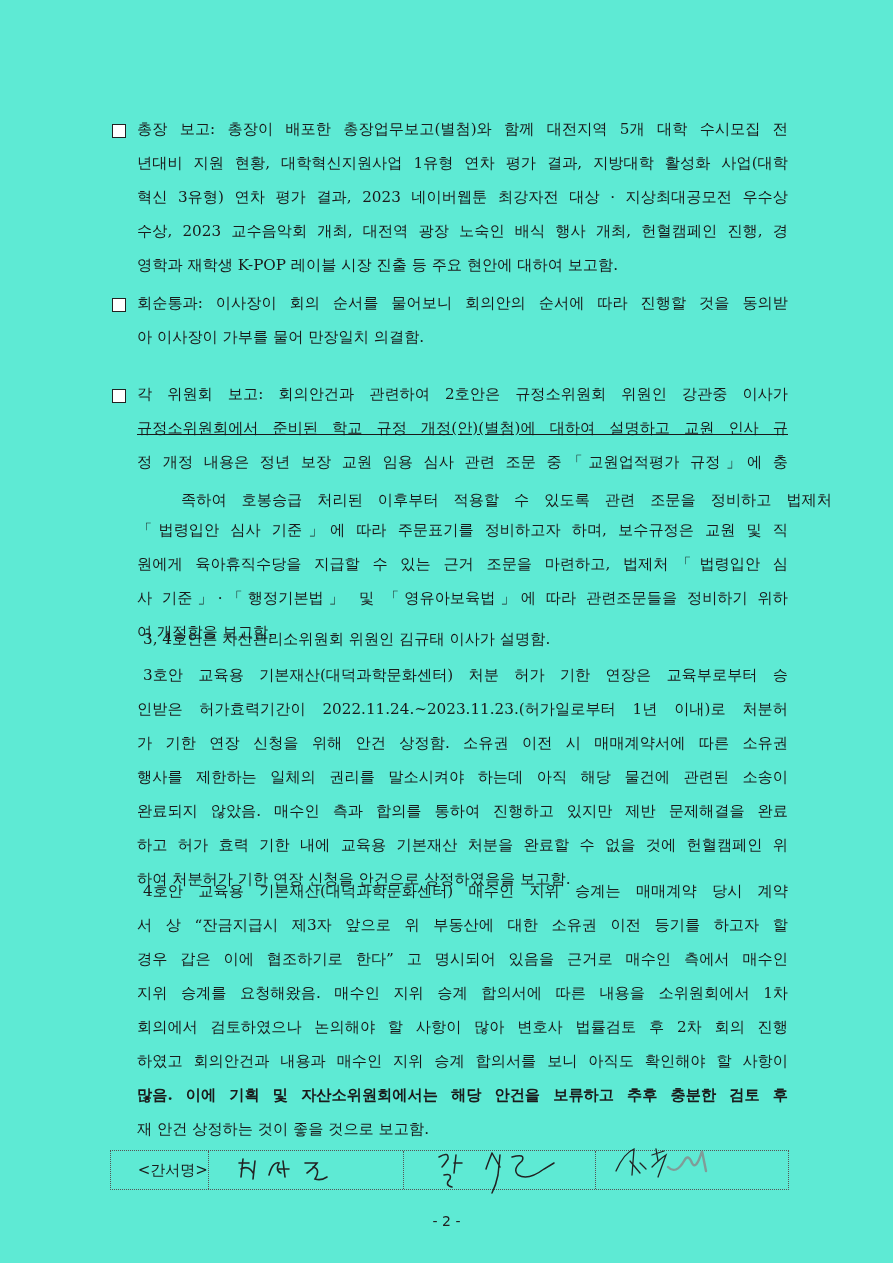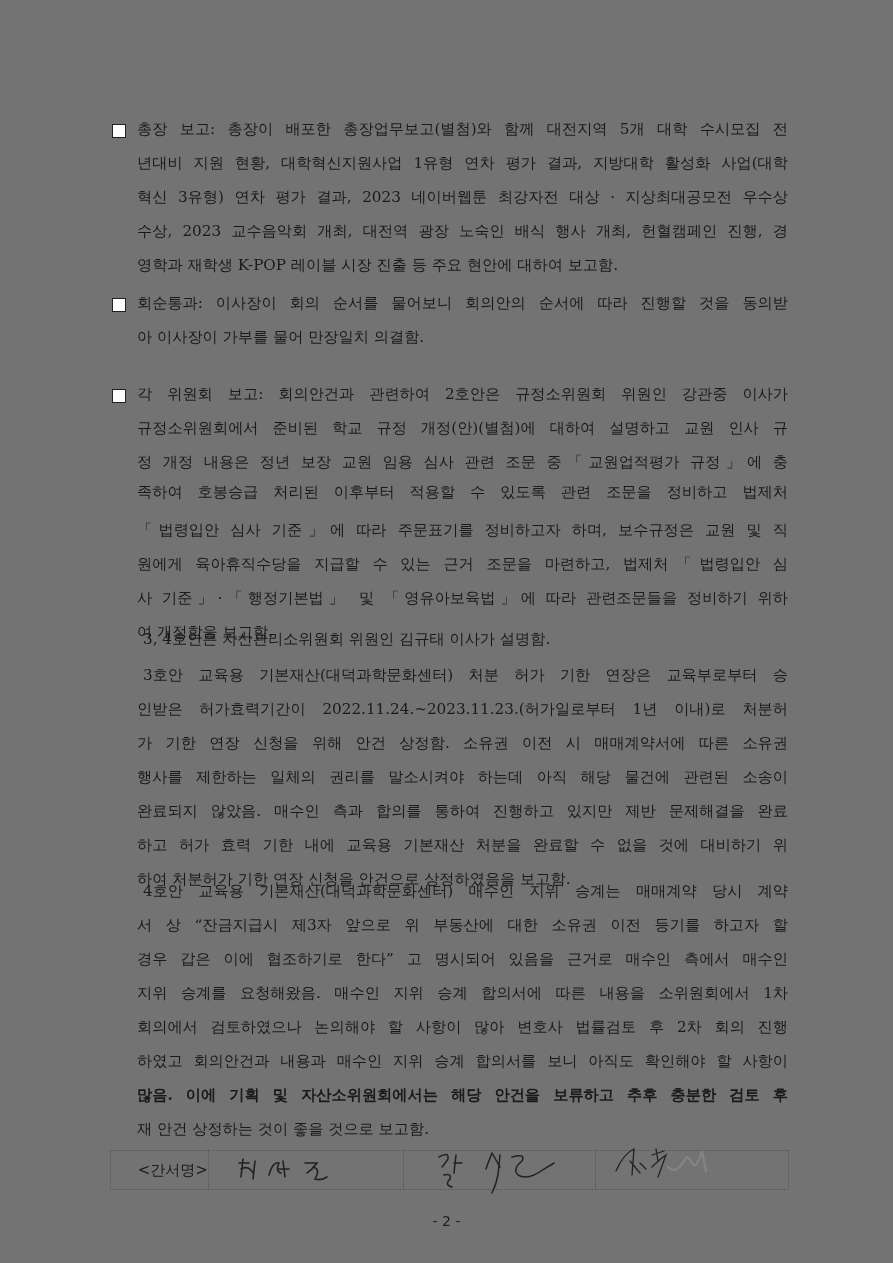--- a/index.html
+++ b/index.html
@@ -1,18 +1,18 @@
 <!DOCTYPE html>
 <html><head>
 <meta charset="utf-8">
 <style>
   html, body { margin: 0; padding: 0; background: #ffffff; }
   body { width: 893px; height: 1263px; position: relative; overflow: hidden;
          font-family: "DejaVu Serif", "Liberation Serif", serif; color: #1a1a1a; }
-  .page { position: absolute; left: 0; top: 0; width: 893px; height: 1263px; background: #737373; }
+  .page { position: absolute; left: 0; top: 0; width: 893px; height: 1263px; background: #5eead4; }
   .section { position: absolute; left: 110px; width: 680px; }
   .checkbox { position: absolute; left: 2px; width: 12px; height: 12px; border: 1px solid #222; background: #fff; }
   .line { position: absolute; left: 27px; width: 651px; height: 22px; font-size: 15.2px; line-height: 22px;
           white-space: nowrap; text-align: justify; text-align-last: justify; letter-spacing: 0px; }
   .line.last { text-align-last: left; }
   .line.indent { left: 33px; width: 645px; }
   .sigbox { position: absolute; left: 110px; top: 1150px; width: 677px; height: 38px;
             border: 1px dotted #555; display: flex; }
   .sigcell { height: 38px; border-right: 1px dotted #555; position: relative; }
   .sigcell:last-child { border-right: none; }
@@ -38,41 +38,41 @@
 
   <div class="section" style="top:292px;">
     <div class="checkbox" style="top:6px;"></div>
     <div class="line" style="top:0px;">회순통과: 이사장이 회의 순서를 물어보니 회의안의 순서에 따라 진행할 것을 동의받</div>
     <div class="line last" style="top:34px;">아 이사장이 가부를 물어 만장일치 의결함.</div>
   </div>
 
   <div class="section" style="top:383px;">
     <div class="checkbox" style="top:6px;"></div>
     <div class="line" style="top:0px;">각 위원회 보고: 회의안건과 관련하여 2호안은 규정소위원회 위원인 강관중 이사가</div>
-    <div class="line" style="top:34px;">규정소위원회에서 준비된 학교 규정 개정(안)(별첨)에 대하여 설명하고 교원 인사 규</div>
+    <div class="line" style="top:34px;text-decoration:underline;">규정소위원회에서 준비된 학교 규정 개정(안)(별첨)에 대하여 설명하고 교원 인사 규</div>
     <div class="line" style="top:68px;">정 개정 내용은 정년 보장 교원 임용 심사 관련 조문 중「교원업적평가 규정」에 충</div>
-    <div class="line" style="top:98px;">족하여 호봉승급 처리된 이후부터 적용할 수 있도록 관련 조문을 정비하고 법제처</div>
+    <div class="line" style="top:106px;margin-left:44px;">족하여 호봉승급 처리된 이후부터 적용할 수 있도록 관련 조문을 정비하고 법제처</div>
     <div class="line" style="top:136px;">「법령입안 심사 기준」에 따라 주문표기를 정비하고자 하며, 보수규정은 교원 및 직</div>
     <div class="line" style="top:170px;">원에게 육아휴직수당을 지급할 수 있는 근거 조문을 마련하고, 법제처「법령입안 심</div>
     <div class="line" style="top:204px;">사 기준」·「행정기본법」 및 「영유아보육법」에 따라 관련조문들을 정비하기 위하</div>
     <div class="line last" style="top:238px;">여 개정함을 보고함.</div>
 
   </div>
 
   <div class="section" style="top:628px;">
     <div class="line last indent" style="top:0px;">3, 4호안은 자산관리소위원회 위원인 김규태 이사가 설명함.</div>
   </div>
 
   <div class="section" style="top:664px;">
     <div class="line indent" style="top:0px;">3호안 교육용 기본재산(대덕과학문화센터) 처분 허가 기한 연장은 교육부로부터 승</div>
     <div class="line" style="top:34px;">인받은 허가효력기간이 2022.11.24.~2023.11.23.(허가일로부터 1년 이내)로 처분허</div>
     <div class="line" style="top:68px;">가 기한 연장 신청을 위해 안건 상정함. 소유권 이전 시 매매계약서에 따른 소유권</div>
     <div class="line" style="top:102px;">행사를 제한하는 일체의 권리를 말소시켜야 하는데 아직 해당 물건에 관련된 소송이</div>
     <div class="line" style="top:136px;">완료되지 않았음. 매수인 측과 합의를 통하여 진행하고 있지만 제반 문제해결을 완료</div>
-    <div class="line" style="top:170px;">하고 허가 효력 기한 내에 교육용 기본재산 처분을 완료할 수 없을 것에 대비하기 위</div>
+    <div class="line" style="top:170px;">하고 허가 효력 기한 내에 교육용 기본재산 처분을 완료할 수 없을 것에 헌혈캠페인 위</div>
     <div class="line last" style="top:204px;">하여 처분허가 기한 연장 신청을 안건으로 상정하였음을 보고함.</div>
   </div>
 
   <div class="section" style="top:880px;">
     <div class="line indent" style="top:0px;">4호안 교육용 기본재산(대덕과학문화센터) 매수인 지위 승계는 매매계약 당시 계약</div>
     <div class="line" style="top:34px;">서 상 “잔금지급시 제3자 앞으로 위 부동산에 대한 소유권 이전 등기를 하고자 할</div>
     <div class="line" style="top:68px;">경우 갑은 이에 협조하기로 한다” 고 명시되어 있음을 근거로 매수인 측에서 매수인</div>
     <div class="line" style="top:102px;">지위 승계를 요청해왔음. 매수인 지위 승계 합의서에 따른 내용을 소위원회에서 1차</div>
     <div class="line" style="top:136px;">회의에서 검토하였으나 논의해야 할 사항이 많아 변호사 법률검토 후 2차 회의 진행</div>
     <div class="line" style="top:170px;">하였고 회의안건과 내용과 매수인 지위 승계 합의서를 보니 아직도 확인해야 할 사항이</div>

